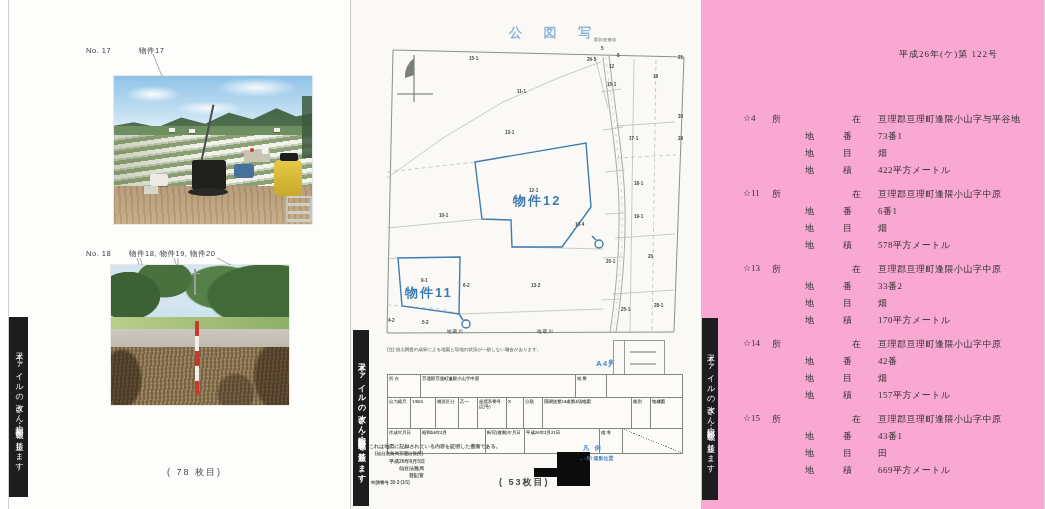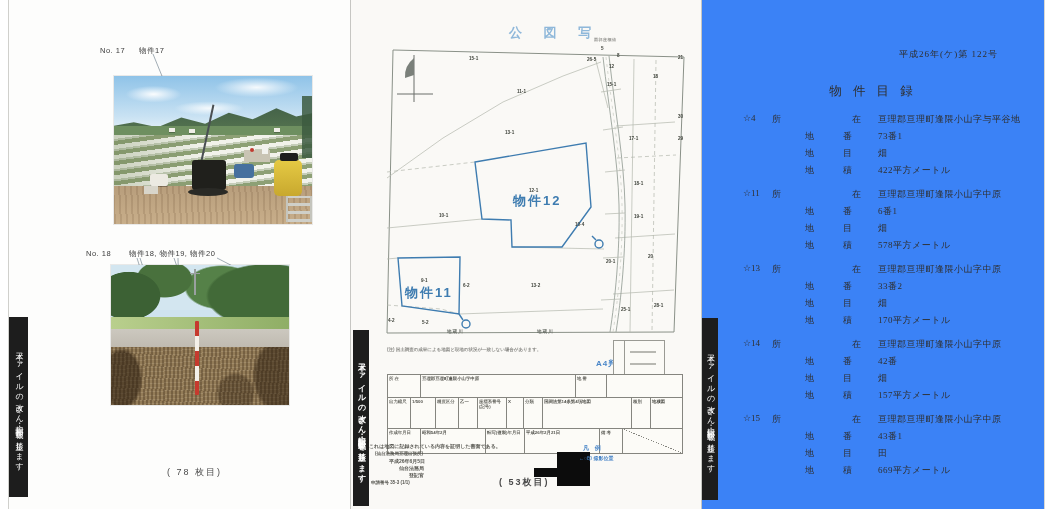--- a/index.html
+++ b/index.html
@@ -1,21 +1,21 @@
 <!DOCTYPE html>
 <html><head>
 <meta charset="utf-8">
 <style>
   html,body{margin:0;padding:0;background:#e8e8e8;}
   .canvas{position:relative;width:1045px;height:509px;background:#ffffff;overflow:hidden;
           font-family:"Liberation Sans",sans-serif;}
   .page{position:absolute;top:0;height:509px;}
   .page-left{left:8px;width:341px;background:#fdfdfc;border-left:1px solid #d0d0cc;border-bottom:1px solid #d8d8d4;}
   .page-mid{left:350px;width:350px;background:#faf9f6;border-left:1px solid #c6c6c2;font-weight:bold;}
-  .page-right{left:701px;width:342px;background:#3b82f6;border-left:1px solid #c6c6c2;border-right:1px solid #d8d8d4;}
+  .page-right{left:701px;width:342px;background:#f9a8d4;border-left:1px solid #c6c6c2;border-right:1px solid #d8d8d4;}
   
   .ban{position:absolute;background:#1d1d1d;color:#fff;writing-mode:vertical-rl;text-orientation:upright;
        display:flex;align-items:center;justify-content:center;font-size:8px;letter-spacing:1px;line-height:1;}
   
   .plabel{position:absolute;font-size:7.5px;color:#3a3a3a;letter-spacing:.5px;white-space:nowrap;}
   .leaders{position:absolute;left:0;top:0;width:341px;height:509px;pointer-events:none;}
   .lead{stroke:#8a98a2;stroke-width:.8;}
   .photo{position:absolute;overflow:hidden;background:#cfe3ef;box-shadow:0 0 0 1px rgba(0,0,0,.08);}
   .photo *{position:absolute;}
   .sheetnote{position:absolute;font-size:9px;color:#4a4a4a;letter-spacing:2px;white-space:nowrap;}
@@ -111,21 +111,21 @@
   .pl2{left:141px;}  .pl2.wide{left:150px;}
   .pval{left:176px;letter-spacing:.5px;}
   .pagefoot{position:absolute;top:480px;left:0;width:100%;text-align:center;font-size:8.5px;letter-spacing:1px;}
 </style>
 </head>
 <body>
 
 <div class="canvas">
 
   <div class="page page-left">
-    <span class="plabel" style="left:91px;top:46px">No. 17</span>
+    <span class="plabel" style="left:77px;top:46px">No. 17</span>
     <span class="plabel" style="left:130px;top:46px">物件17</span>
     <span class="plabel" style="left:77px;top:249px">No. 18</span>
     <span class="plabel" style="left:120px;top:249px">物件18,  物件19, 物件20</span>
 
     <svg class="leaders">
       <defs>
         <marker id="ah" markerWidth="6" markerHeight="6" refX="5" refY="3" orient="auto">
           <path d="M0,0 L6,3 L0,6 Z" fill="#7e8c96"></path>
         </marker>
       </defs>
@@ -302,21 +302,20 @@
 
     <span class="sheetnote" style="left:148px;top:476px">( 53枚目)</span>
     <span class="legend-t">凡 例</span>
     <span class="legend-e">←○印 撮影位置</span>
 
     <div class="ban" style="left:2px;top:330px;width:16px;height:176px">本ファイルの改ざん・転用・転載を禁止します</div>
   </div>
 
   <div class="page page-right">
     <span class="caseno">平成26年(ケ)第 122号</span>
-    <span class="listtitle">物 件 目 録</span>
     <div class="plist">
         <div class="entry">
           <div class="prow">
             <span class="star">☆4</span>
             <span class="pl1 wide">所</span>
             <span class="pl2 wide">在</span>
             <span class="pval">亘理郡亘理町逢隈小山字与平谷地</span>
           </div>
           <div class="prow">
             <span class="pl1">地</span>

